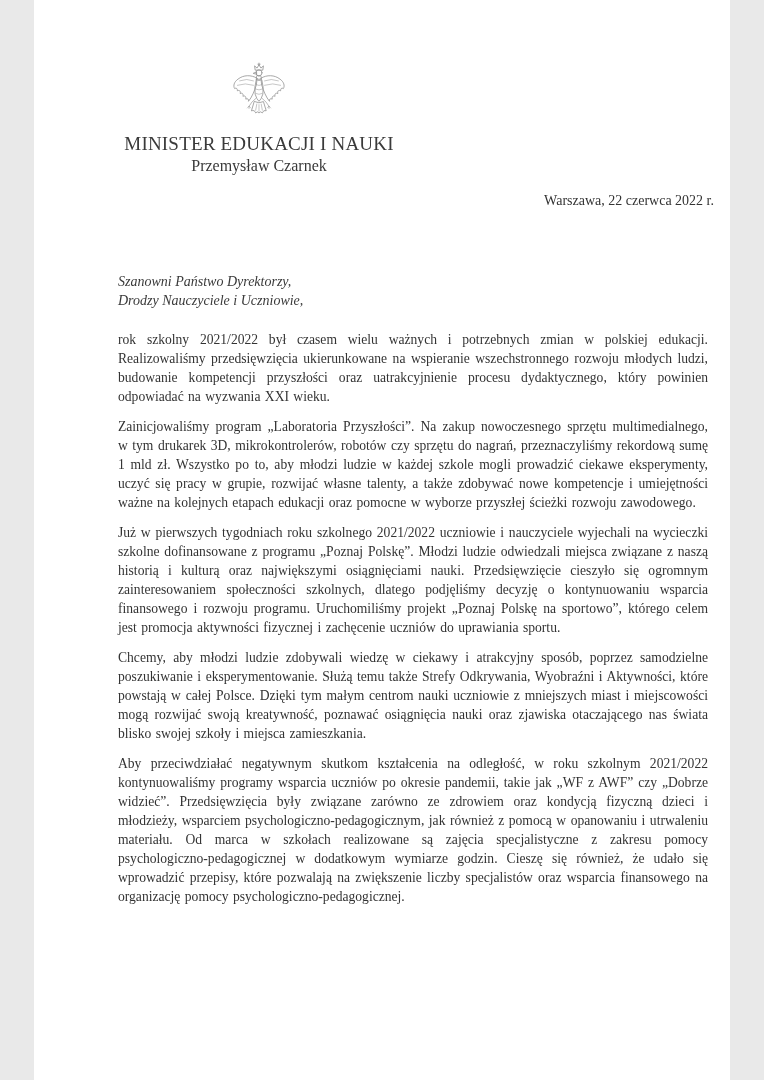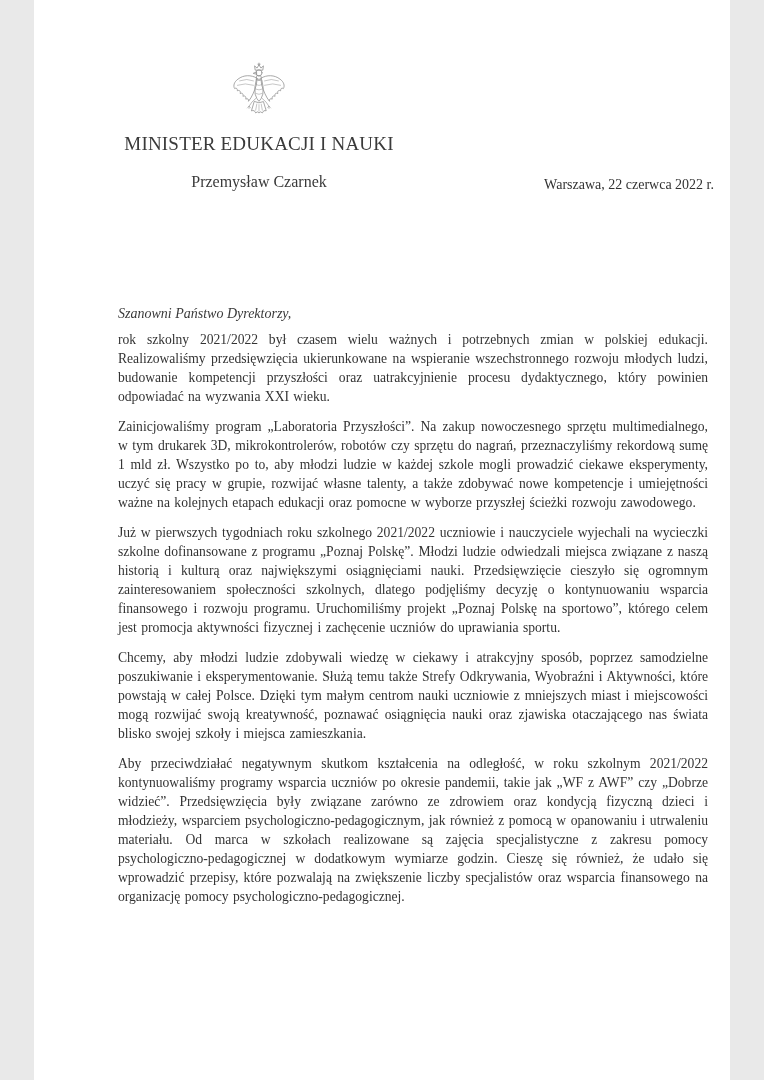--- a/index.html
+++ b/index.html
@@ -34,39 +34,39 @@
   .emblem svg { width: 58px; height: 62px; }
   .ministry-title {
     margin-top: 5px;
     font-size: 19px;
     line-height: 21px;
     letter-spacing: 0.2px;
     white-space: nowrap;
     color: #3a3a3a;
   }
   .minister-name {
-    margin-top: 18px;
+    margin-top: 2px;
     font-size: 16px;
     line-height: 19px;
     color: #3a3a3a;
   }
   .dateline {
     position: absolute;
     left: 84px;
-    top: 176px;
+    top: 192px;
     width: 596px;
     text-align: right;
     font-size: 14px;
     line-height: 18px;
     color: #333333;
   }
   .salutation {
     position: absolute;
     left: 84px;
-    top: 304px;
+    top: 272px;
     width: 590px;
     font-style: italic;
     font-size: 14px;
     line-height: 19px;
     color: #3a3a3a;
   }
   .letter-body {
     position: absolute;
     left: 84px;
     top: 330px;
@@ -117,20 +117,21 @@
       </svg>
     </span>
     <div class="ministry-title">MINISTER EDUKACJI I NAUKI</div>
     <div class="minister-name">Przemysław Czarnek</div>
   </div>
 
   <div class="dateline">Warszawa, 22 czerwca 2022 r.</div>
 
   <div class="salutation">
     <div>Szanowni Państwo Dyrektorzy,</div>
+    <div>Drodzy Nauczyciele i Uczniowie,</div>
   </div>
 
   <div class="letter-body">
     <p>rok szkolny 2021/2022 był czasem wielu ważnych i potrzebnych zmian w polskiej edukacji. Realizowaliśmy przedsięwzięcia ukierunkowane na wspieranie wszechstronnego rozwoju młodych ludzi, budowanie kompetencji przyszłości oraz uatrakcyjnienie procesu dydaktycznego, który powinien odpowiadać na wyzwania XXI wieku.</p>
     <p>Zainicjowaliśmy program „Laboratoria Przyszłości”. Na zakup nowoczesnego sprzętu multimedialnego, w tym drukarek 3D, mikrokontrolerów, robotów czy sprzętu do nagrań, przeznaczyliśmy rekordową sumę 1 mld zł. Wszystko po to, aby młodzi ludzie w każdej szkole mogli prowadzić ciekawe eksperymenty, uczyć się pracy w grupie, rozwijać własne talenty, a także zdobywać nowe kompetencje i umiejętności ważne na kolejnych etapach edukacji oraz pomocne w wyborze przyszłej ścieżki rozwoju zawodowego.</p>
     <p>Już w pierwszych tygodniach roku szkolnego 2021/2022 uczniowie i nauczyciele wyjechali na wycieczki szkolne dofinansowane z programu „Poznaj Polskę”. Młodzi ludzie odwiedzali miejsca związane z naszą historią i kulturą oraz największymi osiągnięciami nauki. Przedsięwzięcie cieszyło się ogromnym zainteresowaniem społeczności szkolnych, dlatego podjęliśmy decyzję o kontynuowaniu wsparcia finansowego i rozwoju programu. Uruchomiliśmy projekt „Poznaj Polskę na sportowo”, którego celem jest promocja aktywności fizycznej i zachęcenie uczniów do uprawiania sportu.</p>
     <p>Chcemy, aby młodzi ludzie zdobywali wiedzę w ciekawy i atrakcyjny sposób, poprzez samodzielne poszukiwanie i eksperymentowanie. Służą temu także Strefy Odkrywania, Wyobraźni i Aktywności, które powstają w całej Polsce. Dzięki tym małym centrom nauki uczniowie z mniejszych miast i miejscowości mogą rozwijać swoją kreatywność, poznawać osiągnięcia nauki oraz zjawiska otaczającego nas świata blisko swojej szkoły i miejsca zamieszkania.</p>
     <p>Aby przeciwdziałać negatywnym skutkom kształcenia na odległość, w roku szkolnym 2021/2022 kontynuowaliśmy programy wsparcia uczniów po okresie pandemii, takie jak „WF z AWF” czy „Dobrze widzieć”. Przedsięwzięcia były związane zarówno ze zdrowiem oraz kondycją fizyczną dzieci i młodzieży, wsparciem psychologiczno-pedagogicznym, jak również z pomocą w opanowaniu i utrwaleniu materiału. Od marca w szkołach realizowane są zajęcia specjalistyczne z zakresu pomocy psychologiczno-pedagogicznej w dodatkowym wymiarze godzin. Cieszę się również, że udało się wprowadzić przepisy, które pozwalają na zwiększenie liczby specjalistów oraz wsparcia finansowego na organizację pomocy psychologiczno-pedagogicznej.</p>
   </div>
 

